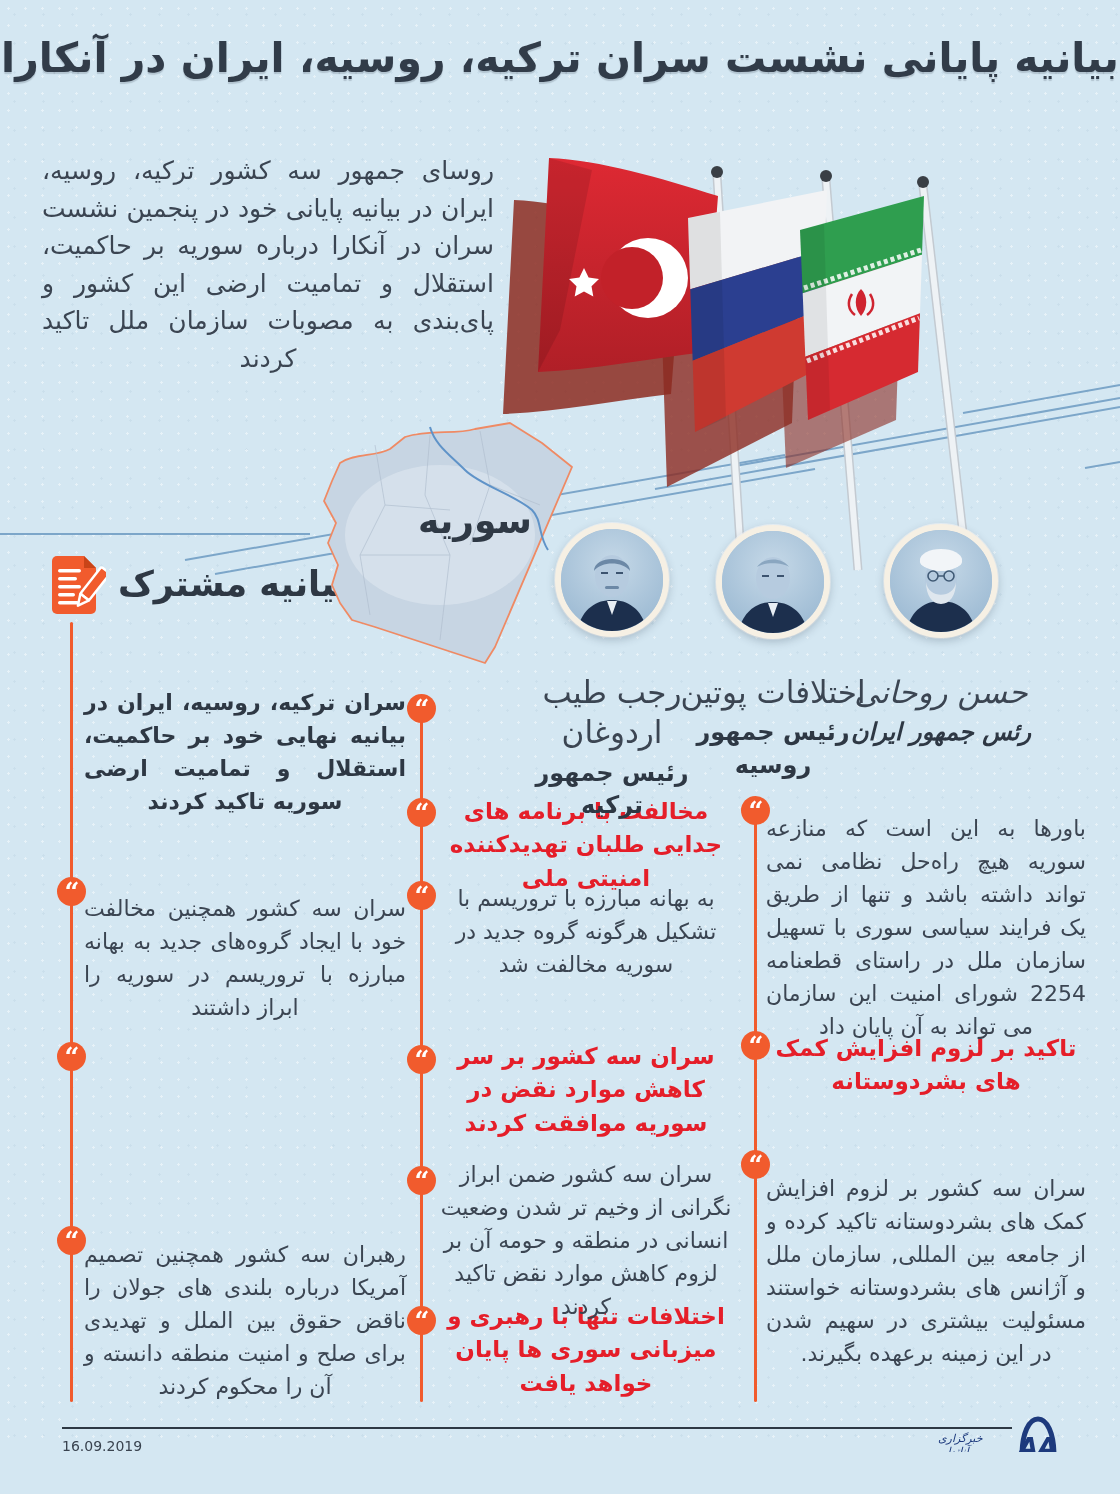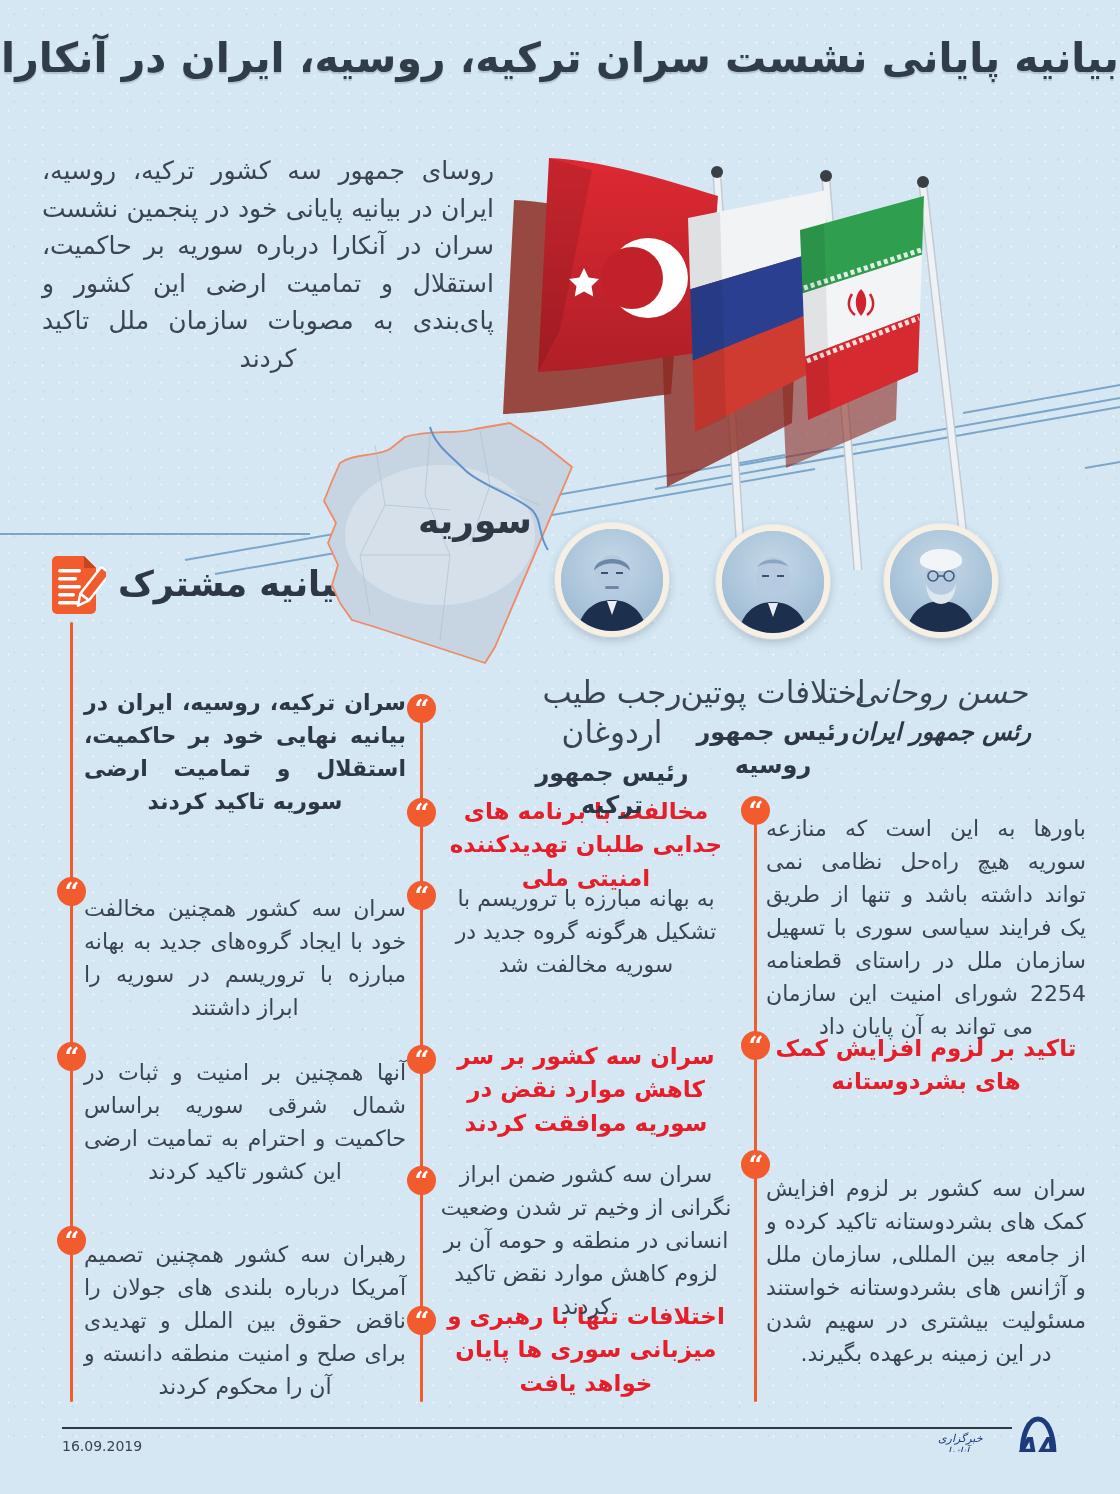--- a/index.html
+++ b/index.html
@@ -251,21 +251,20 @@
   <div class="qbadge" style="left:407px; top:1306px;">“</div>
   <div class="qbadge" style="left:57px;  top:877px;">“</div>
   <div class="qbadge" style="left:57px;  top:1042px;">“</div>
   <div class="qbadge" style="left:57px;  top:1226px;">“</div>
   <div class="qbadge" style="left:741px; top:796px;">“</div>
   <div class="qbadge" style="left:741px; top:1031px;">“</div>
   <div class="qbadge" style="left:741px; top:1150px;">“</div>
 
   <div class="block col-left b-dark" style="top:686px;">سران ترکیه، روسیه، ایران در بیانیه نهایی خود بر حاکمیت، استقلال و تمامیت ارضی سوریه تاکید کردند</div>
   <div class="block col-left b-body" style="top:872px;">سران سه کشور همچنین مخالفت خود با ایجاد گروه‌های جدید به بهانه مبارزه با تروریسم در سوریه را ابراز داشتند</div>
-  <div class="block col-left b-body" style="top:1036px;">آنها همچنین بر امنیت و ثبات در شمال شرقی سوریه براساس حاکمیت و احترام به تمامیت ارضی این کشور تاکید کردند</div>
   <div class="block col-left b-body" style="top:1218px;">رهبران سه کشور همچنین تصمیم آمریکا درباره بلندی های جولان را ناقض حقوق بین الملل و تهدیدی برای صلح و امنیت منطقه دانسته و آن را محکوم کردند</div>
 
   <div class="block col-mid b-red" style="top:795px;">مخالفت با برنامه های جدایی طلبان تهدیدکننده امنیتی ملی</div>
   <div class="block col-mid b-center" style="top:882px;">به بهانه مبارزه با تروریسم با تشکیل هرگونه گروه جدید در سوریه مخالفت شد</div>
   <div class="block col-mid b-red" style="top:1040px;">سران سه کشور بر سر کاهش موارد نقض در سوریه موافقت کردند</div>
   <div class="block col-mid b-red" style="top:1300px;">اختلافات تنها با رهبری و میزبانی سوری ها پایان خواهد یافت</div>
   <div class="block col-mid b-center" style="top:1158px;">سران سه کشور ضمن ابراز نگرانی از وخیم تر شدن وضعیت انسانی در منطقه و حومه آن بر لزوم کاهش موارد نقض تاکید کردند</div>
 
   <div class="block col-right b-body" style="top:792px;">باورها به این است که منازعه سوریه هیچ راه‌حل نظامی نمی تواند داشته باشد و تنها از طریق یک فرایند سیاسی سوری با تسهیل سازمان ملل در راستای قطعنامه 2254 شورای امنیت این سازمان می تواند به آن پایان داد</div>
   <div class="block col-right b-body" style="top:1152px;">سران سه کشور بر لزوم افزایش کمک های بشردوستانه تاکید کرده و از جامعه بین المللی, سازمان ملل و آژانس های بشردوستانه خواستند مسئولیت بیشتری در سهیم شدن در این زمینه برعهده بگیرند.</div>

